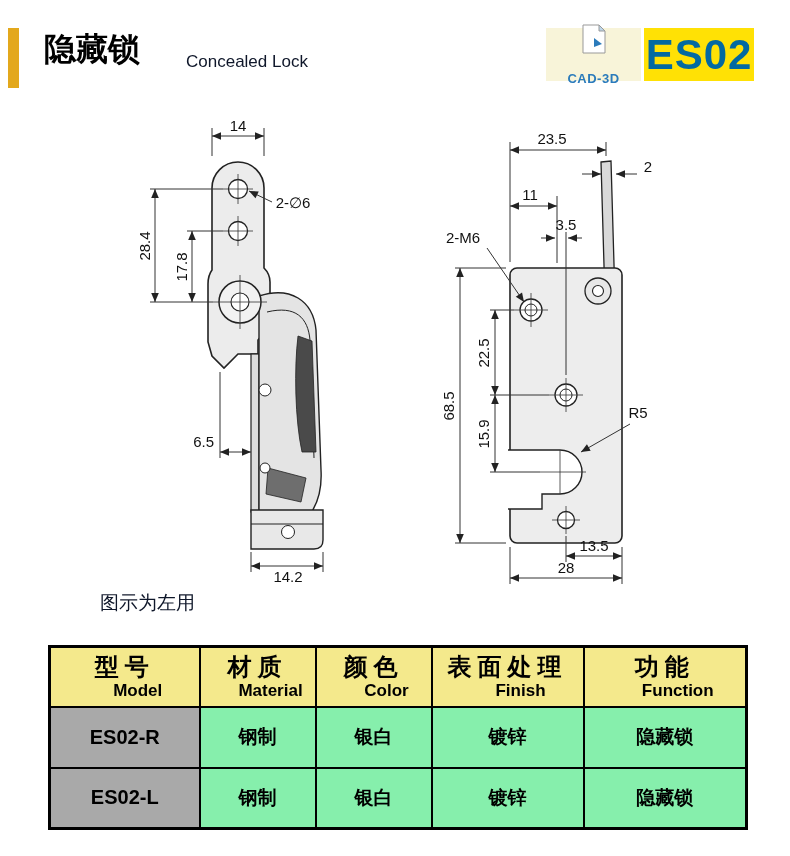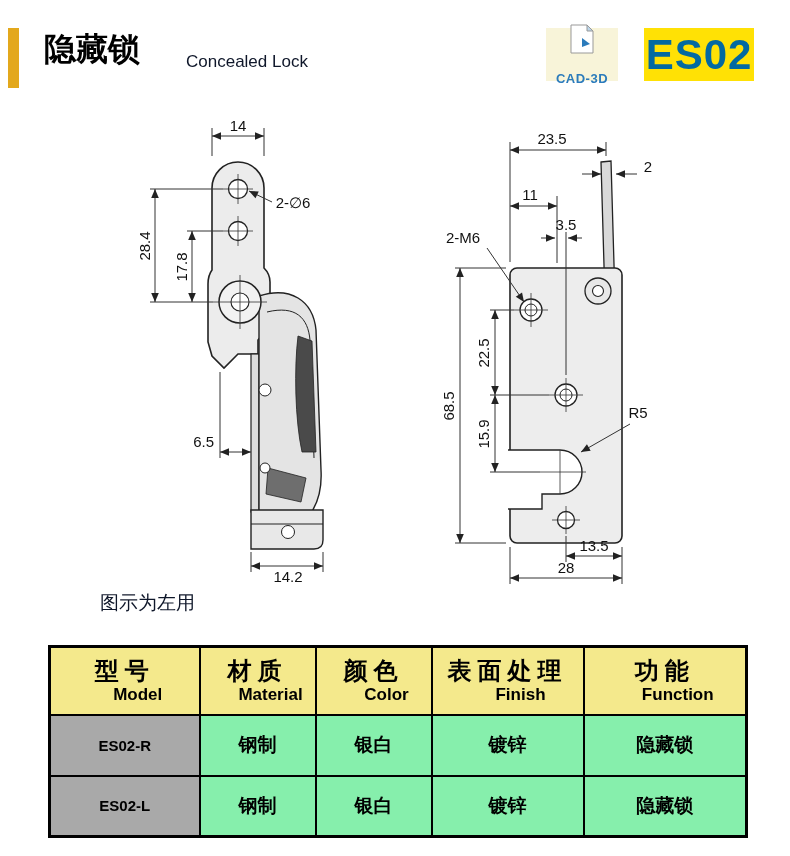--- a/index.html
+++ b/index.html
@@ -4,42 +4,42 @@
 <style>
   * { margin:0; padding:0; box-sizing:border-box; }
   body { font-family:"Liberation Sans", sans-serif; background:#fff; }
   .page { position:relative; width:790px; height:856px; background:#fff; overflow:hidden; }
 
   .accent-bar { position:absolute; left:8px; top:28px; width:11px; height:60px;
                 background:var(--accent-gold,#E3A81C); }
   .title-cn { position:absolute; left:44px; top:28px; font-size:32px; font-weight:800; color:#000; }
   .title-en { position:absolute; left:186px; top:52px; font-size:17px; color:#0f172a; }
 
-  .cad-badge { position:absolute; left:546px; top:28px; width:72px; height:53px;
+  .cad-badge { position:absolute; left:546px; top:28px; width:95px; height:53px;
                background:var(--cad-badge-bg,#F8F4D9); display:flex; flex-direction:column;
                align-items:center; justify-content:center; gap:13px; cursor:pointer; }
   .cad-label { font-size:13px; font-weight:bold; color:var(--cad-blue,#2B7BBB); letter-spacing:.5px; }
 
   .model-badge { position:absolute; left:644px; top:28px; width:110px; height:53px;
                  background:var(--model-badge-yellow,#FFE105); display:flex; align-items:center;
                  justify-content:center; font-size:42px; font-weight:800; color:#0369a1; letter-spacing:1px; }
 
   .drawing { position:absolute; left:0; top:100px; }
   .dimtext { font-size:15px; fill:#111; }
 
   .note { position:absolute; left:100px; top:590px; font-size:19px; font-weight:500; color:#0f172a; }
 
   .spec-table { position:absolute; left:48px; top:645px; border-collapse:collapse;
                 table-layout:fixed; border:3px solid #000; }
   .spec-table th, .spec-table td { border:2px solid #000; text-align:center; vertical-align:middle; }
-  .spec-table th { background:var(--table-header-yellow,#F4E98C); height:68px; }
+  .spec-table th { background:var(--table-header-yellow,#F4E98C); height:60px; }
   .spec-table th .cn { font-size:24px; font-weight:800; letter-spacing:6px; line-height:1.2; }
   .spec-table th .en { font-size:17px; font-weight:700; line-height:1.15;margin-left:26px; }
   .spec-table td { height:61px; font-weight:700; font-size:19px; background:#86efac; }
-  .spec-table td.model-cell { background:var(--model-cell-gray,#A9A9A9); font-size:15px; }
+  .spec-table td.model-cell { background:var(--model-cell-gray,#A9A9A9); font-size:20px; }
 </style>
 </head>
 <body>
 
 <div class="page">
 
   <div class="accent-bar"></div>
   <div class="title-cn">隐藏锁</div>
   <div class="title-en">Concealed Lock</div>
 

